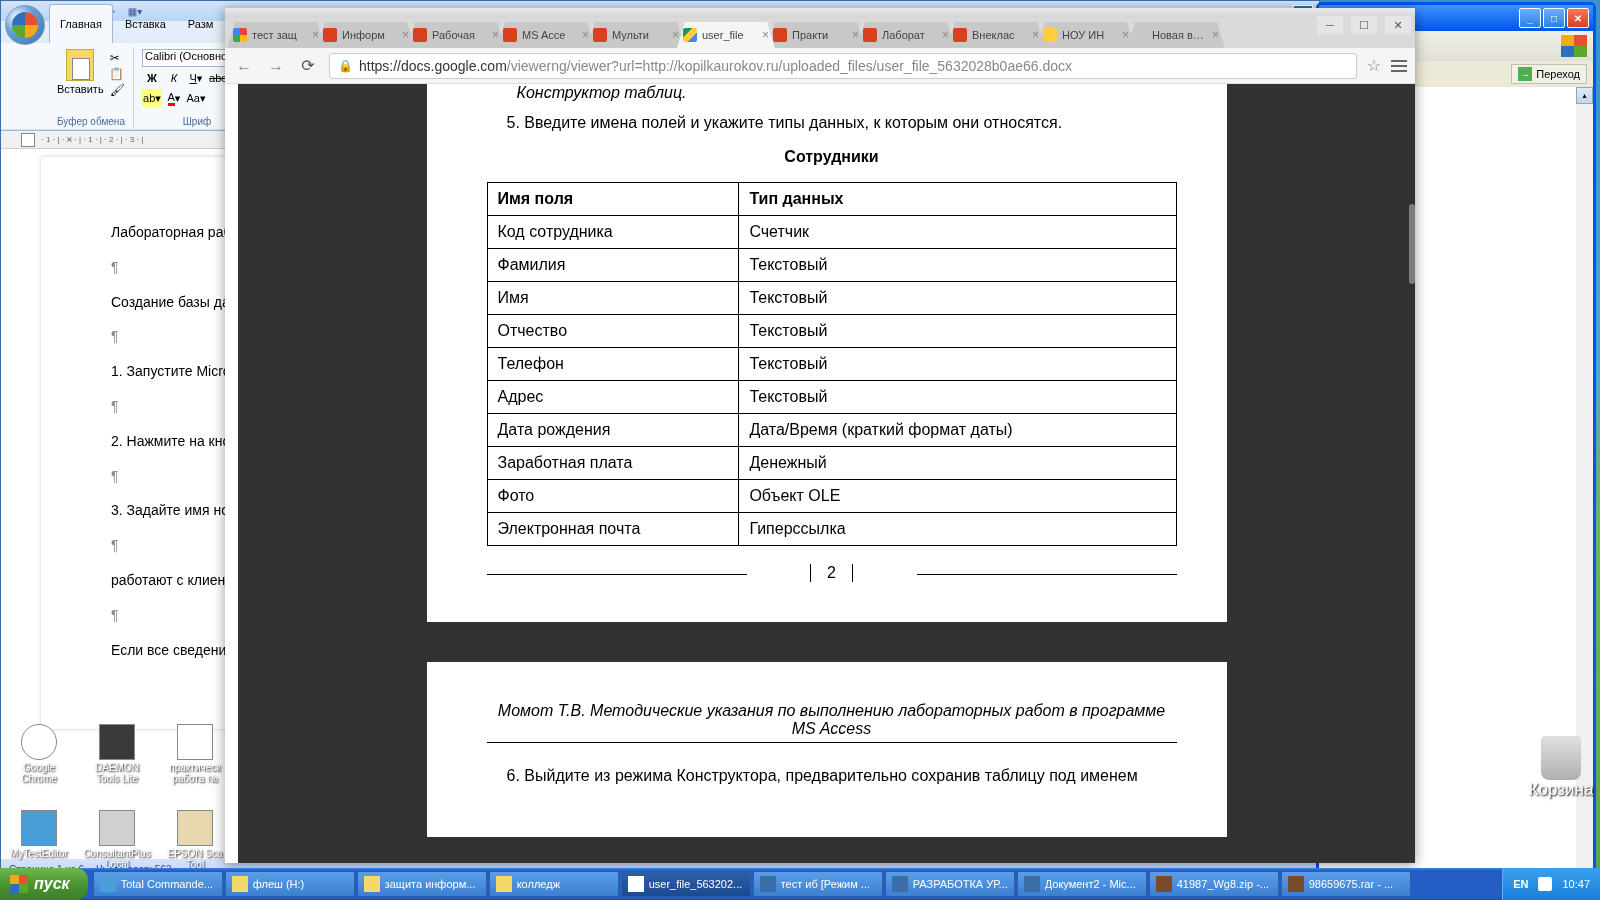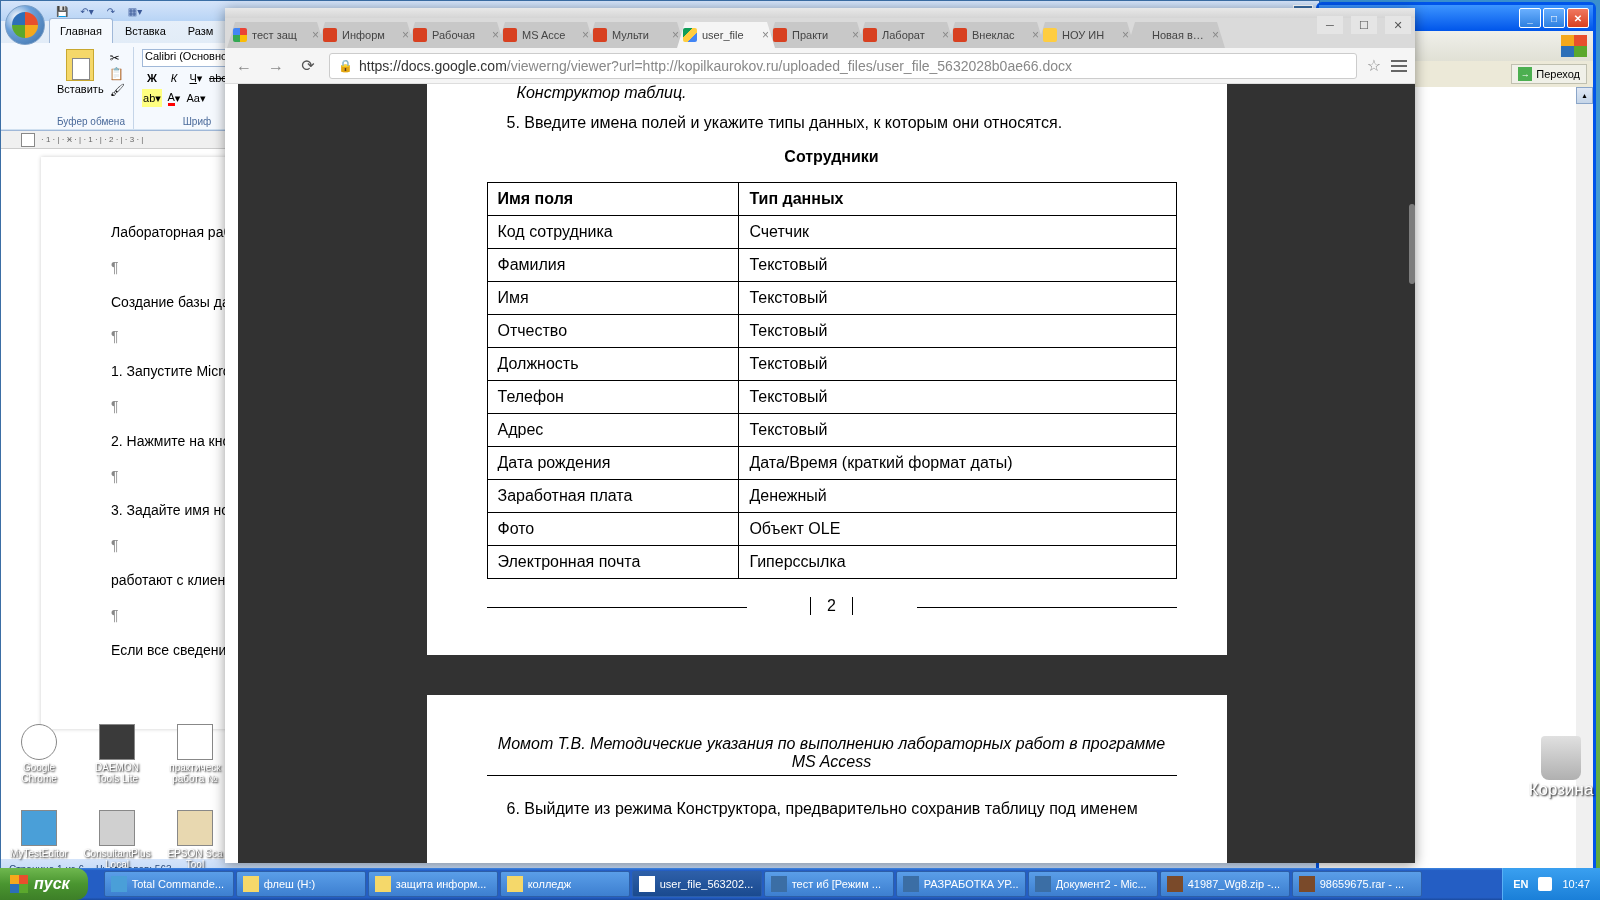--- a/index.html
+++ b/index.html
@@ -6,21 +6,21 @@
 body { width:1600px; height:900px; overflow:hidden; background:linear-gradient(to bottom,#3a8fcd 0%,#4fa5d8 40%,#6fb84f 60%,#5fa53f 100%); position:relative; }
 
 
 .word-window{position:absolute;left:0;top:0;width:1320px;height:880px;background:#fff;border:1px solid #3b6ea5;}
 .word-titlebar{height:20px;background:linear-gradient(#d5e4fa,#b8d4f5);display:flex;align-items:center;padding:0 4px;gap:4px;}
 .qat-btn{width:20px;height:16px;display:flex;align-items:center;justify-content:center;font-size:10px;color:#3b5998;}
 .word-ribbon{height:110px;background:linear-gradient(#e6eff9,#d0e0f0);border-bottom:1px solid #a0b8d8;}
 .ribbon-tabs{display:flex;height:22px;padding-left:48px;gap:2px;font-size:11px;align-items:flex-end;}
 .office-btn{position:absolute;left:4px;top:4px;width:40px;height:40px;border-radius:50%;background:radial-gradient(circle at 30% 30%,#fff,#6a9fd8 40%,#3b6ea5);border:1px solid #7a9fc8;z-index:5;}
 .office-btn::before{content:"";position:absolute;inset:6px;border-radius:50%;background:conic-gradient(#e84f2d 0 25%,#f5a81c 0 50%,#5ba82d 0 75%,#2d6fb8 0);}
-.rtab{padding:6px 10px;background:transparent;border-radius:3px 3px 0 0;}
+.rtab{padding:13px 10px;background:transparent;border-radius:3px 3px 0 0;}
 .rtab.active{background:#f5f9fe;border:1px solid #a0b8d8;border-bottom:none;}
 .ribbon-body{height:86px;background:#f5f9fe;display:flex;padding:4px 4px 0 48px;font-size:11px;}
 .rgroup{border-right:1px solid #c5d5e8;padding:2px 8px;display:flex;flex-direction:column;}
 .rgroup-title{font-size:10px;color:#4a6a9a;text-align:center;margin-top:auto;}
 .paste-btn{display:flex;flex-direction:column;align-items:center;gap:2px;}
 .paste-icon{width:28px;height:32px;background:#f5d86a;border:1px solid #c8a830;position:relative;}
 .paste-icon::before{content:"";position:absolute;left:5px;top:8px;width:16px;height:20px;background:#fff;border:1px solid #888;}
 .font-row{display:flex;gap:2px;align-items:center;margin-bottom:2px;}
 .font-select{height:18px;font-size:11px;border:1px solid #a0b8d8;background:#fff;padding:0 2px;}
 .fbtn{width:20px;height:18px;display:flex;align-items:center;justify-content:center;font-size:11px;border:1px solid transparent;}
@@ -360,24 +360,20 @@
             </tr>
             <tr>
               <td>Имя</td>
               <td>Текстовый</td>
             </tr>
             <tr>
               <td>Отчество</td>
               <td>Текстовый</td>
             </tr>
             <tr>
-              <td>Должность</td>
-              <td>Текстовый</td>
-            </tr>
-            <tr>
               <td>Телефон</td>
               <td>Текстовый</td>
             </tr>
             <tr>
               <td>Адрес</td>
               <td>Текстовый</td>
             </tr>
             <tr>
               <td>Дата рождения</td>
               <td>Дата/Время (краткий формат даты)</td>
@@ -403,21 +399,21 @@
       <div class="doc-list-item">6.   Выйдите из режима Конструктора, предварительно сохранив таблицу под именем</div>
     </div>
   </div>
 </div>
 
 <div class="taskbar">
   <div class="start-btn">
     <div class="start-logo"></div>
     <span>пуск</span>
   </div>
-  <div id="tbitems" style="display:flex;align-items:flex-start;padding-left:15px">
+  <div id="tbitems" style="display:flex;align-items:flex-start;padding-left:4px">
       <div class="tbtn">
         <div class="tico" style="background:#4a9fd8"></div>
         <div class="txt">Total Commande...</div>
       </div>
       <div class="tbtn">
         <div class="tico" style="background:#f5d86a"></div>
         <div class="txt">флеш (H:)</div>
       </div>
       <div class="tbtn">
         <div class="tico" style="background:#f5d86a"></div>

